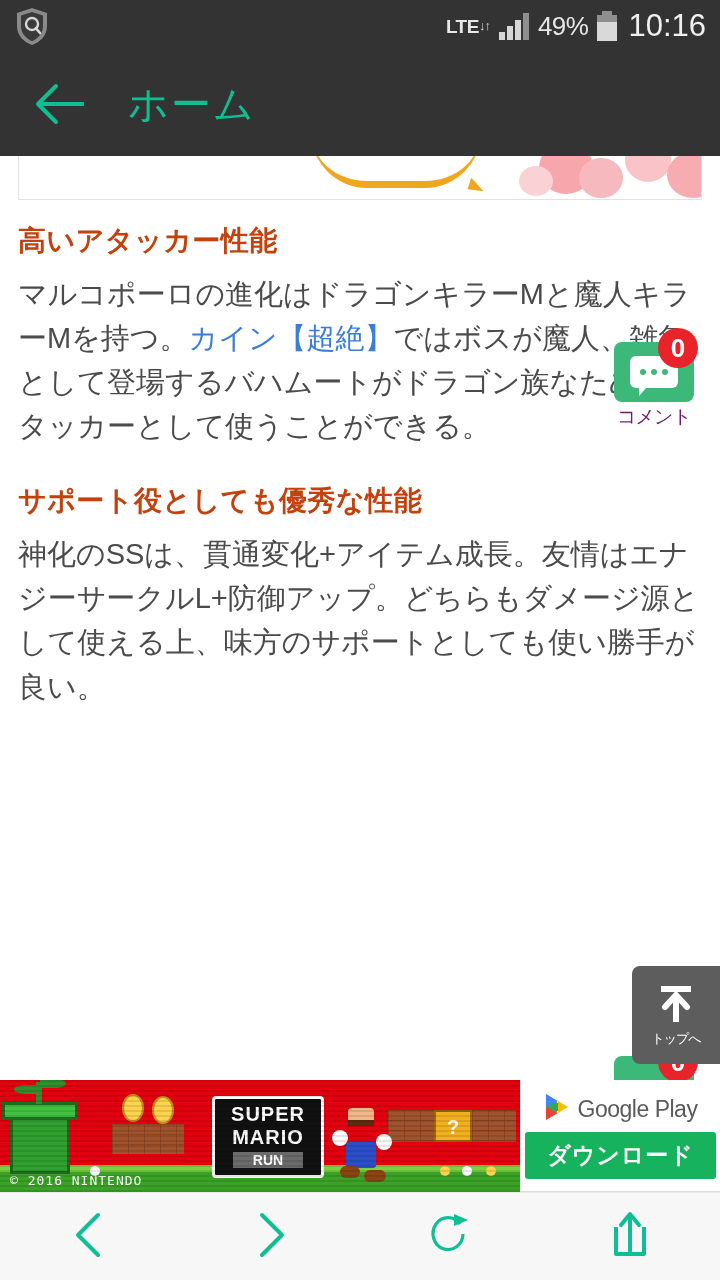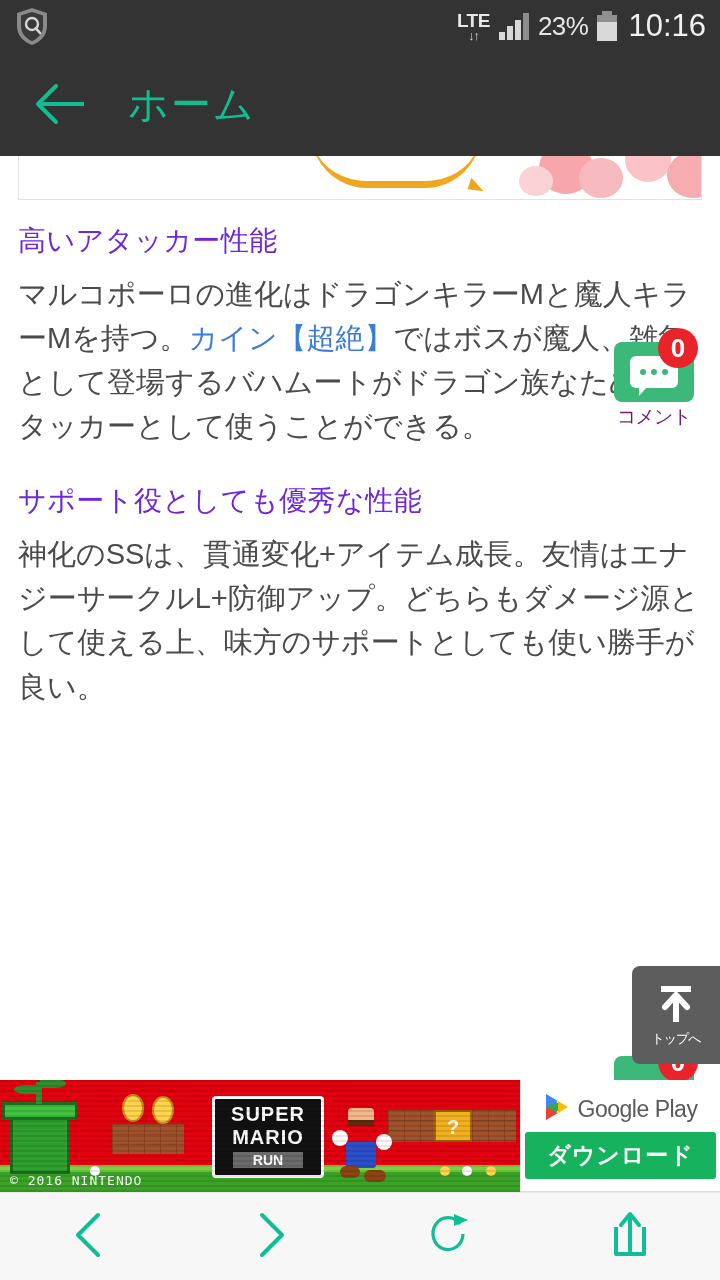--- a/index.html
+++ b/index.html
@@ -11,21 +11,21 @@
   #screen { position:relative; width:720px; height:1280px; overflow:hidden; background:#fff; }
 
   
   #status-bar{
     position:absolute; top:0; left:0; width:720px; height:52px;
     background:#333333; display:flex; align-items:center; padding:0 14px;
   }
   #status-left{ display:flex; align-items:center; gap:8px; flex:1; }
   #status-right{ display:flex; align-items:center; gap:9px; }
   .shield-wrap{ width:36px; height:40px; display:block; }
-  .lte-box{ display:flex; flex-direction:column; align-items:center; line-height:1; }
+  .lte-box{ display:flex; align-items:center; line-height:1; }
   .lte-text{ color:#e8e8e8; font-size:19px; font-weight:bold; letter-spacing:-0.5px; }
   .lte-arrows{ color:#d8d8d8; font-size:13px; letter-spacing:-1px; margin-top:-1px; }
   .sig-bars{ display:flex; align-items:flex-end; gap:2px; height:28px; }
   .sig-bars i{ display:block; width:6px; background:#d7d7d7; }
   .sig-bars i.b1{ height:8px; }
   .sig-bars i.b2{ height:14px; }
   .sig-bars i.b3{ height:20px; }
   .sig-bars i.b4{ height:27px; background:#8e8e8e; }
   .batt-pct{ color:#e6e6e6; font-size:26px; letter-spacing:-0.5px; }
   .batt-icon{ position:relative; width:20px; height:30px; }
@@ -92,21 +92,21 @@
   .bubble i{ width:6px; height:6px; border-radius:50%; background:#3cb878; display:block; }
   #comment-badge{
     position:absolute; right:-4px; top:-14px; width:40px; height:40px; border-radius:50%;
     background:#e8232a; color:#fff; font-size:26px; font-weight:bold;
     display:flex; align-items:center; justify-content:center;
   }
   #comment-label{ margin-top:2px; font-size:19px; color:#701a75; letter-spacing:-1px; }
 
   
   #article{ margin:22px 18px 0 18px; }
-  .sub-head{ font-size:28px; font-weight:normal; color:#6d28d9; margin-bottom:12px; letter-spacing:0.5px; }
+  .sub-head{ font-size:28px; font-weight:bold; color:#c2410c; margin-bottom:12px; letter-spacing:0.5px; }
   .para{ font-size:29px; line-height:1.52; color:#4b4b4b; letter-spacing:0px; }
   .para a{ color:#3b7dd8; text-decoration:none; }
   .block{ margin-bottom:34px; }
 
   
   #to-top{
     position:absolute; right:0px; top:810px; width:88px; height:98px;
     background:#5d5d5d; border-radius:8px 0 0 8px; z-index:7;
     display:flex; flex-direction:column; align-items:center; justify-content:center; cursor:pointer;
   }
@@ -202,21 +202,21 @@
       <span class="lte-box">
         <span class="lte-text">LTE</span>
         <span class="lte-arrows">↓↑</span>
       </span>
       <span class="sig-bars">
         <i class="b1"></i>
           <i class="b2"></i>
           <i class="b3"></i>
           <i class="b4"></i>
       </span>
-      <span class="batt-pct">23%</span>
+      <span class="batt-pct">49%</span>
       <span class="batt-icon">
         <span class="cap"></span>
           <span class="body"></span>
           <span class="fill"></span>
       </span>
       <span class="clock">10:16</span>
     </div>
   </div>
 
   <div id="navbar">

